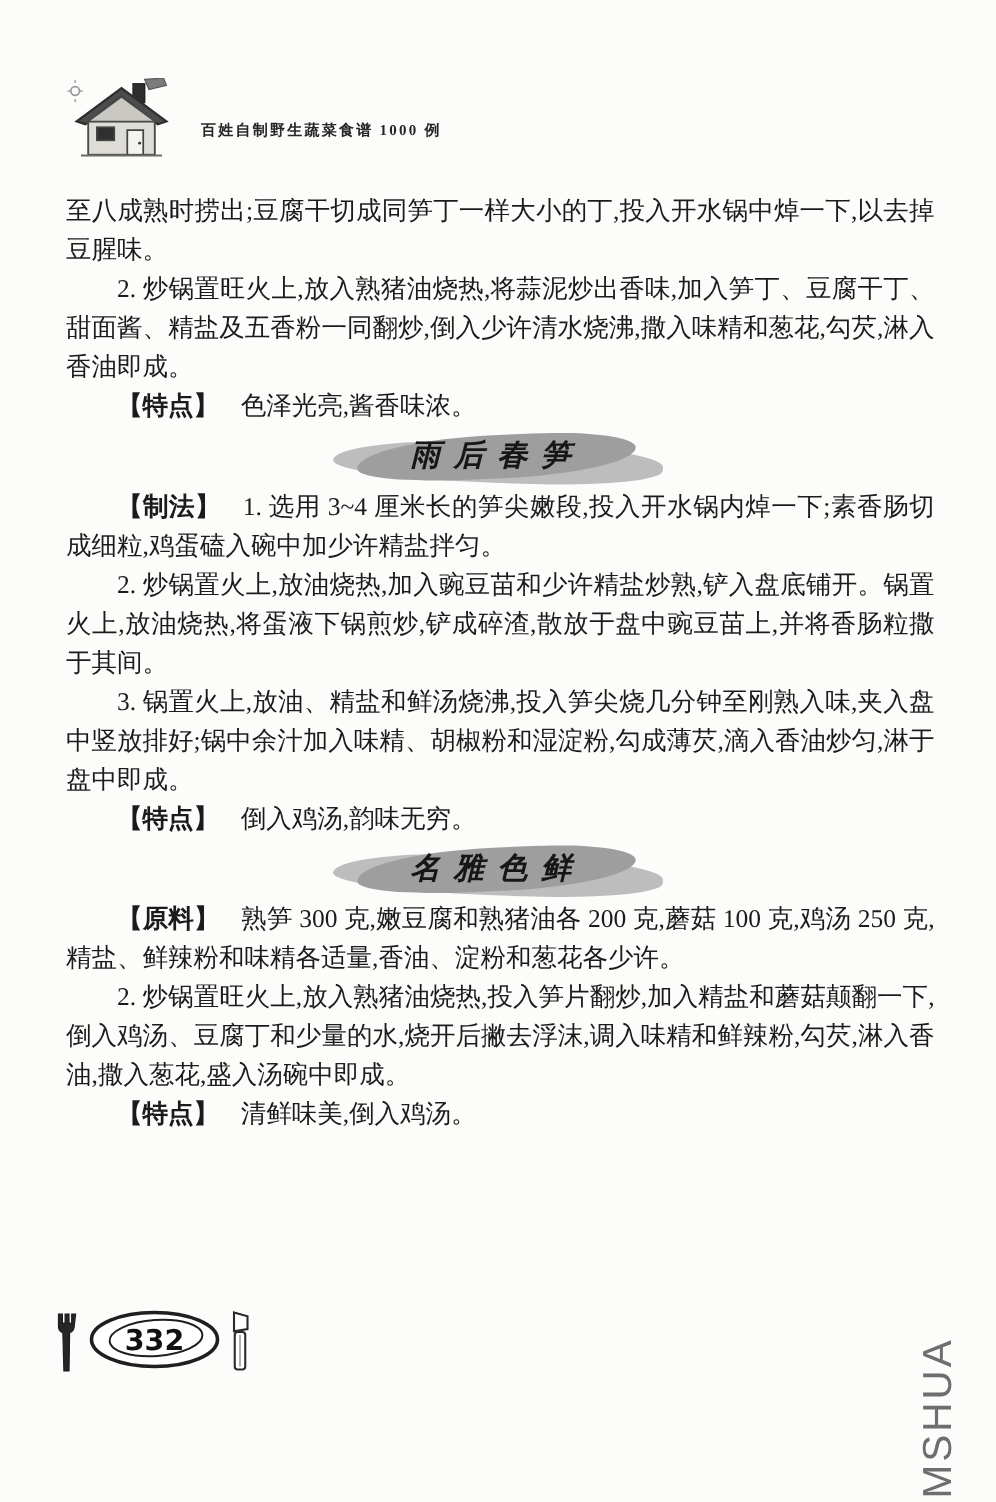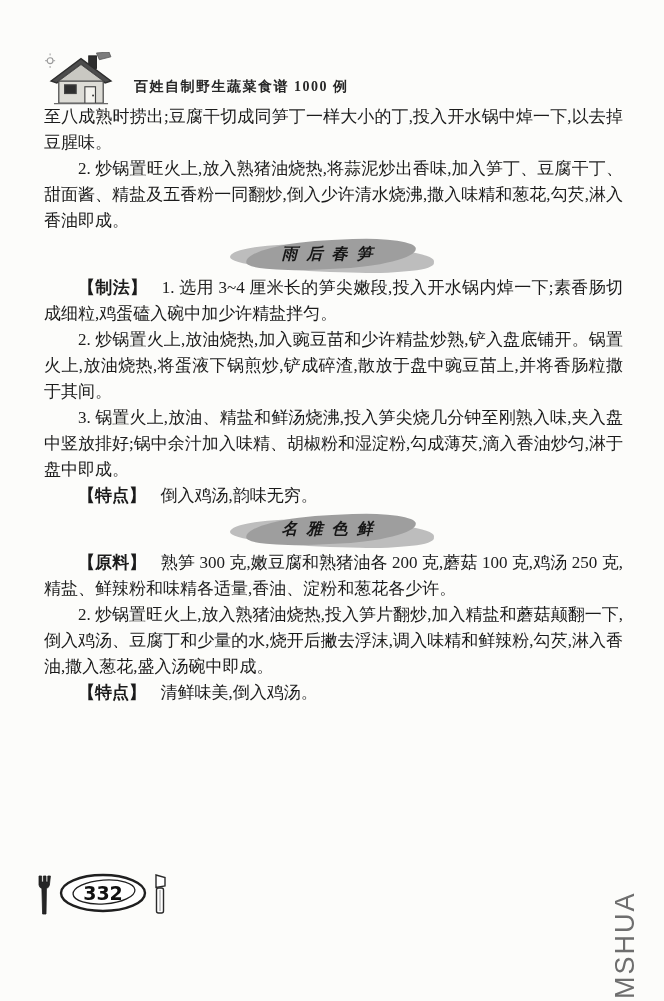--- a/index.html
+++ b/index.html
@@ -8,36 +8,36 @@
     background:#fcfcfa;color:#1b1b1b;
     font-family:"Liberation Serif","DejaVu Serif",serif;
   }
   
   .page-header{
     position:absolute;top:52px;left:44px;width:560px;
     display:flex;align-items:center;gap:16px;
   }
   .logo{width:74px;height:56px;flex:0 0 auto;}
   .book-title{
-    font-size:14px;font-weight:bold;letter-spacing:1.5px;color:#262626;
+    font-size:10px;font-weight:bold;letter-spacing:1.5px;color:#262626;
     padding-top:14px;
   }
   
   .flow{
-    position:absolute;top:104px;left:44px;width:579px;
+    position:absolute;top:128px;left:44px;width:579px;
     font-size:17px;line-height:26px;text-align:justify;
   }
   .para{margin:0;text-indent:2em;}
   .para.no-indent{text-indent:0;}
   .para-label{font-weight:bold;margin-right:0.85em;}
   
   .heading-row{text-align:center;margin:3px 0;line-height:32px;text-indent:0;}
   .brush-stroke{
     position:relative;display:inline-block;padding:1px 26px 2px 22px;
-    font-size:16px;font-weight:bold;font-style:italic;letter-spacing:9px;
+    font-size:20px;font-weight:bold;font-style:italic;letter-spacing:9px;
     color:#161616;white-space:nowrap;
   }
   .brush-stroke::before{
     content:"";position:absolute;z-index:-2;left:-14px;right:-8px;top:3px;bottom:3px;
     background:#9e9e9e;border-radius:58% 42% 55% 45% / 72% 48% 66% 40%;
     transform:rotate(-2.5deg);
   }
   .brush-stroke::after{
     content:"";position:absolute;z-index:-3;left:-30px;right:-26px;top:8px;bottom:0px;
     background:#bdbdbd;border-radius:45% 55% 40% 60% / 60% 55% 45% 50%;
@@ -86,20 +86,21 @@
     </svg>
   </span>
   <span class="book-title">百姓自制野生蔬菜食谱 1000 例</span>
 </div>
 
 <div class="flow">
 
   <div>
       <p class="para no-indent"><span>至八成熟时捞出;豆腐干切成同笋丁一样大小的丁,投入开水锅中焯一下,以去掉豆腥味。</span></p>
       <p class="para"><span>2. 炒锅置旺火上,放入熟猪油烧热,将蒜泥炒出香味,加入笋丁、豆腐干丁、甜面酱、精盐及五香粉一同翻炒,倒入少许清水烧沸,撒入味精和葱花,勾芡,淋入香油即成。</span></p>
+      <p class="para"><b class="para-label">【特点】</b><span>色泽光亮,酱香味浓。</span></p>
     </div>
 
   <div>
     <div class="heading-row">
       <span class="brush-stroke"><span>雨后春笋</span></span>
     </div>
     <div>
         <p class="para"><b class="para-label">【制法】</b><span>1. 选用 3~4 厘米长的笋尖嫩段,投入开水锅内焯一下;素香肠切成细粒,鸡蛋磕入碗中加少许精盐拌匀。</span></p>
         <p class="para"><span>2. 炒锅置火上,放油烧热,加入豌豆苗和少许精盐炒熟,铲入盘底铺开。锅置火上,放油烧热,将蛋液下锅煎炒,铲成碎渣,散放于盘中豌豆苗上,并将香肠粒撒于其间。</span></p>
         <p class="para"><span>3. 锅置火上,放油、精盐和鲜汤烧沸,投入笋尖烧几分钟至刚熟入味,夹入盘中竖放排好;锅中余汁加入味精、胡椒粉和湿淀粉,勾成薄芡,滴入香油炒匀,淋于盘中即成。</span></p>

